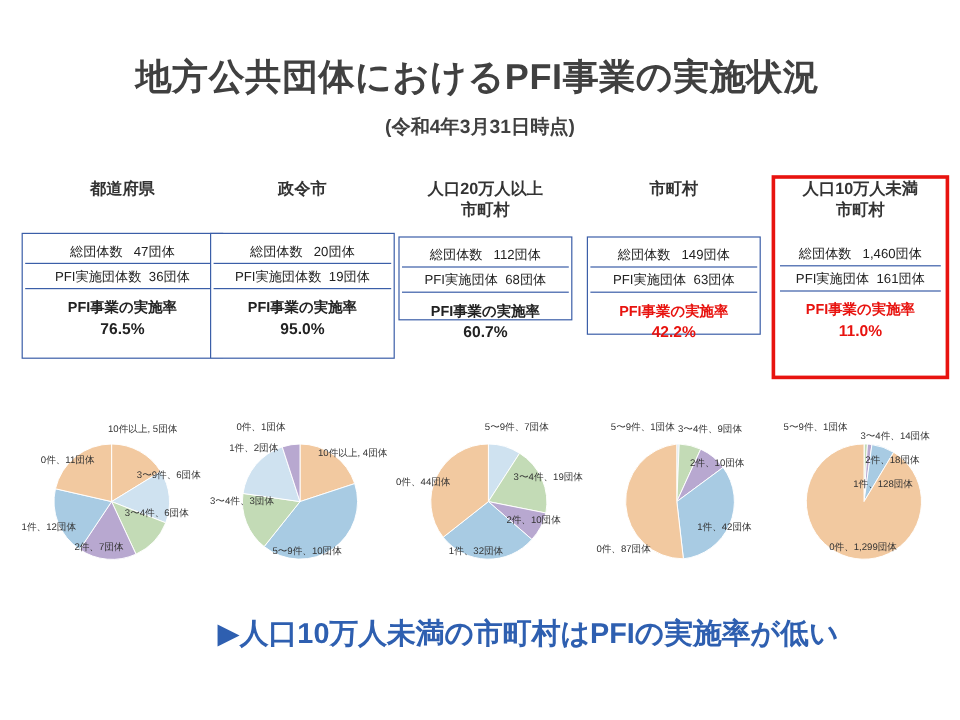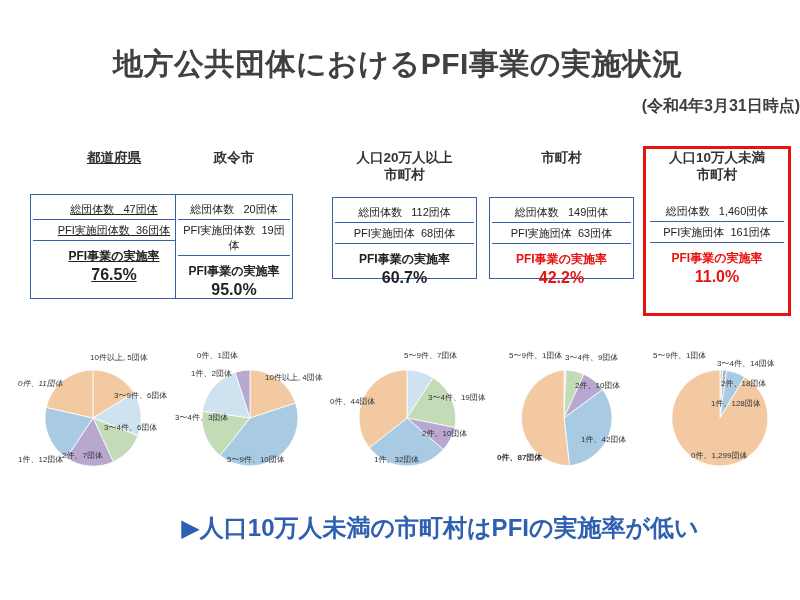--- a/index.html
+++ b/index.html
@@ -15,21 +15,21 @@
 
   
   .title{
     position:absolute;left:0;top:44px;width:796px;
     text-align:center;
     font-size:30px;font-weight:bold;color:#404040;
     letter-spacing:0.5px;
   }
   .subtitle{
     position:absolute;left:0;top:96px;width:800px;
-    text-align:right;
+    text-align:center;
     font-size:16px;font-weight:bold;color:#404040;
     box-sizing:border-box;
   }
 
   
   .col{position:absolute;top:150px;}
   .col-head{
     text-align:center;font-size:13.5px;font-weight:bold;color:#333;
     line-height:1.25;
     height:40px;
@@ -43,21 +43,21 @@
     padding:4px 2px 6px 2px;
     margin-top:4px;
   }
   .box .line{
     text-align:center;font-size:11px;color:#222;
     padding:3px 0 2px 0;
     border-bottom:1px solid #3b5ea8;
   }
   .box .line:last-child{border-bottom:none;text-align:center;}
   .rate-label{font-size:12px;font-weight:bold;padding-top:4px;}
-  .rate-value{font-size:16px;font-weight:bold;padding-top:1px;}
+  .rate-value{font-size:13px;font-weight:bold;padding-top:1px;}
   .red{color:#e8130f;}
 
   
   .highlight-frame{
     position:absolute;
     border:3px solid #e8130f;
     box-sizing:border-box;
   }
 
   
@@ -77,41 +77,41 @@
   }
 </style>
 </head>
 <body>
 
 <div class="slide">
 
   <div class="title">地方公共団体におけるPFI事業の実施状況</div>
   <div class="subtitle">(令和4年3月31日時点)</div>
 
-  <div class="col" style="left:30px;width:168px;text-decoration:underline;">
+  <div class="col" style="left:18px;width:168px;">
     <div class="col-head">
       <div>都道府県</div>
     </div>
     <div class="box" style="height:105px;">
       <div class="line">
         <span>総団体数</span>
         &nbsp;&nbsp;<span>47団体</span>
       </div>
       <div class="line">
         <span>PFI実施団体数</span>
         &nbsp;<span>36団体</span>
       </div>
       <div class="line" style="border-bottom:none;">
         <div class="rate-label">PFI事業の実施率</div>
         <div class="rate-value">76.5%</div>
       </div>
     </div>
   </div>
 
-  <div class="col" style="left:175px;width:118px;">
+  <div class="col" style="left:175px;width:154px;">
     <div class="col-head">
       <div>政令市</div>
     </div>
     <div class="box" style="height:105px;">
       <div class="line">
         <span>総団体数</span>
         &nbsp;&nbsp;<span>20団体</span>
       </div>
       <div class="line">
         <span>PFI実施団体数</span>
@@ -122,21 +122,21 @@
         <div class="rate-value">95.0%</div>
       </div>
     </div>
   </div>
 
   <div class="col" style="left:332px;width:145px;">
     <div class="col-head">
       <div>人口20万人以上</div>
       <div>市町村</div>
     </div>
-    <div class="box" style="height:82px;margin-top:7px;">
+    <div class="box" style="height:70px;margin-top:7px;">
       <div class="line">
         <span>総団体数</span>
         &nbsp;&nbsp;<span>112団体</span>
       </div>
       <div class="line">
         <span>PFI実施団体</span>
         &nbsp;<span>68団体</span>
       </div>
       <div class="line" style="border-bottom:none;">
         <div class="rate-label">PFI事業の実施率</div>
@@ -196,22 +196,22 @@
         <path d="M0,0 L20.3,43.8 A48,48 0 0,1 -26.6,39.9 Z" fill="#b8a8d0" stroke="#fff" stroke-width="0.8"></path>
         <path d="M0,0 L-26.6,39.9 A48,48 0 0,1 -46.8,-10.7 Z" fill="#a8cbe3" stroke="#fff" stroke-width="0.8"></path>
         <path d="M0,0 L-46.8,-10.7 A48,48 0 0,1 0,-48 Z" fill="#f2c9a0" stroke="#fff" stroke-width="0.8"></path>
       </g>
     </svg>
     <div class="pie-labels">
       <span style="left:72px;top:2px;">10件以上, 5団体</span>
       <span style="left:96px;top:40px;">3〜9件、6団体</span>
       <span style="left:86px;top:72px;">3〜4件、6団体</span>
       <span style="left:44px;top:100px;">2件、7団体</span>
-      <span style="left:0px;top:84px;margin-top:20px;">1件、12団体</span>
-      <span style="left:0px;top:28px;font-style:italic;">0件、11団体</span>
+      <span style="left:0px;top:84px;">1件、12団体</span>
+      <span style="left:16px;top:28px;">0件、11団体</span>
     </div>
   </div>
 
   <div class="pie-wrap" style="left:175px;top:352px;width:150px;height:130px;">
     <svg width="150" height="130" viewBox="0 0 150 130">
       <g transform="translate(75,66)">
         <path d="M0,0 L0,-48 A48,48 0 0,1 45.6,-15.0 Z" fill="#f2c9a0" stroke="#fff" stroke-width="0.8"></path>
         <path d="M0,0 L45.6,-15.0 A48,48 0 0,1 -29.9,37.5 Z" fill="#a8cbe3" stroke="#fff" stroke-width="0.8"></path>
         <path d="M0,0 L-29.9,37.5 A48,48 0 0,1 -47.5,-6.8 Z" fill="#c3dbb6" stroke="#fff" stroke-width="0.8"></path>
         <path d="M0,0 L-47.5,-6.8 A48,48 0 0,1 -14.8,-45.6 Z" fill="#cfe2f0" stroke="#fff" stroke-width="0.8"></path>
@@ -254,21 +254,21 @@
         <path d="M0,0 L19.9,-43.7 A48,48 0 0,1 38.6,-28.5 Z" fill="#b8a8d0" stroke="#fff" stroke-width="0.8"></path>
         <path d="M0,0 L38.6,-28.5 A48,48 0 0,1 5.5,47.7 Z" fill="#a8cbe3" stroke="#fff" stroke-width="0.8"></path>
         <path d="M0,0 L5.5,47.7 A48,48 0 0,1 0,-48 Z" fill="#f2c9a0" stroke="#fff" stroke-width="0.8"></path>
       </g>
     </svg>
     <div class="pie-labels">
       <span style="left:20px;top:0px;">5〜9件、1団体</span>
       <span style="left:76px;top:2px;">3〜4件、9団体</span>
       <span style="left:86px;top:30px;">2件、10団体</span>
       <span style="left:92px;top:84px;">1件、42団体</span>
-      <span style="left:8px;top:102px;font-weight:bold;">0件、87団体</span>
+      <span style="left:8px;top:102px;">0件、87団体</span>
     </div>
   </div>
 
   <div class="pie-wrap" style="left:645px;top:352px;width:150px;height:130px;">
     <svg width="150" height="130" viewBox="0 0 150 130">
       <g transform="translate(75,66)">
         <path d="M0,0 L0,-48 A48,48 0 0,1 0.2,-48.0 Z" fill="#cfe2f0" stroke="#fff" stroke-width="0.8"></path>
         <path d="M0,0 L0.2,-48.0 A48,48 0 0,1 2.9,-47.9 Z" fill="#c3dbb6" stroke="#fff" stroke-width="0.8"></path>
         <path d="M0,0 L2.9,-47.9 A48,48 0 0,1 6.6,-47.5 Z" fill="#b8a8d0" stroke="#fff" stroke-width="0.8"></path>
         <path d="M0,0 L6.6,-47.5 A48,48 0 0,1 24.7,-41.1 Z" fill="#a8cbe3" stroke="#fff" stroke-width="0.8"></path>

